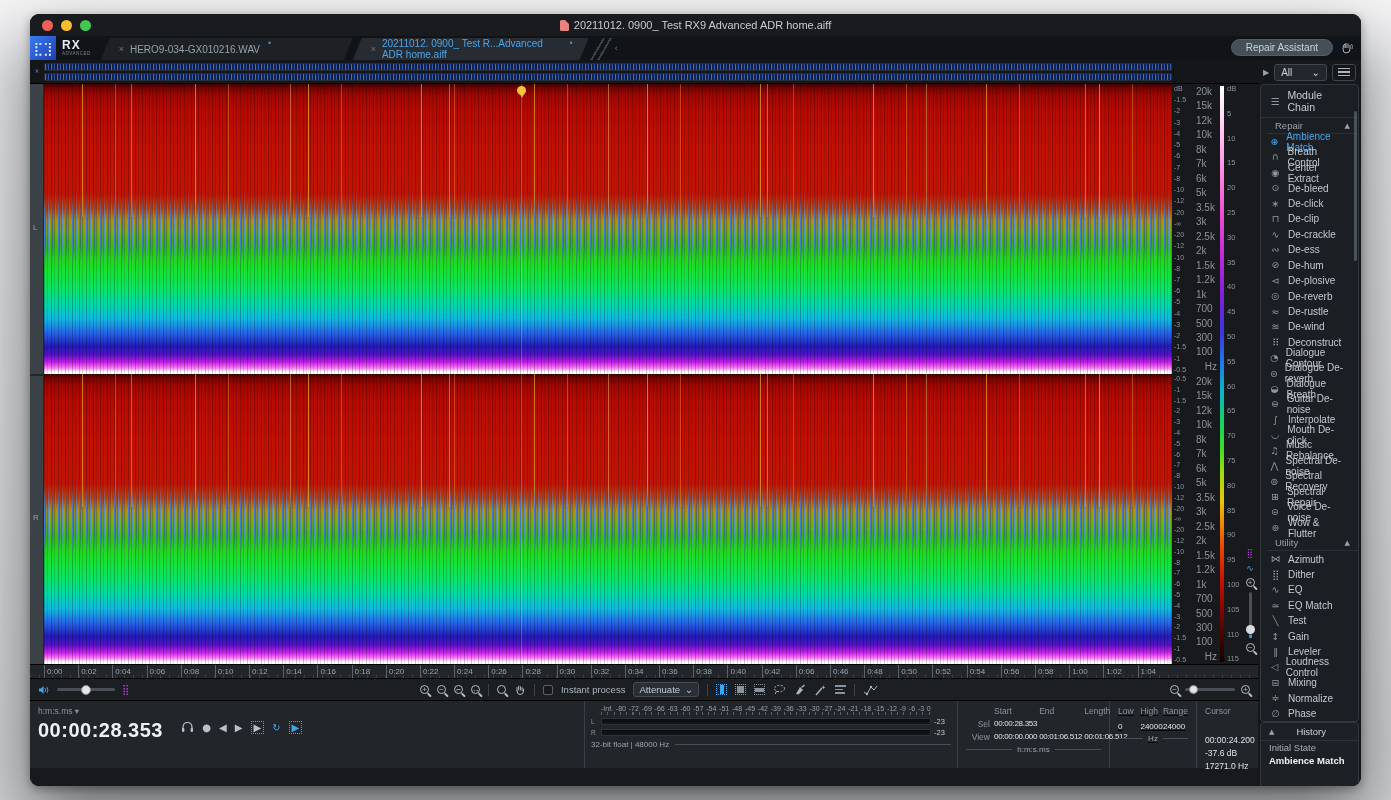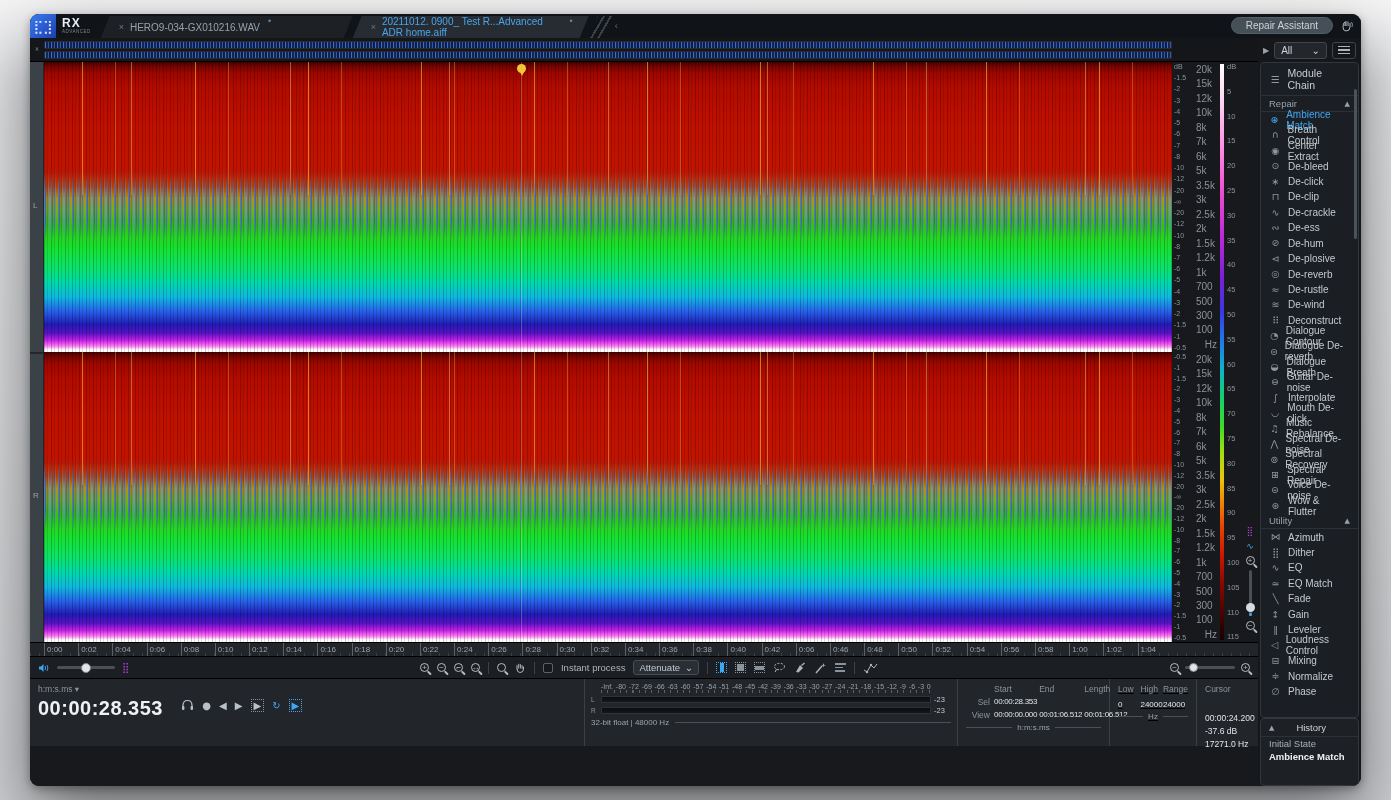--- a/index.html
+++ b/index.html
@@ -166,40 +166,49 @@
 
   
   .sbtop { height:24px; flex:none; display:flex; align-items:center; gap:5px; padding:0 5px; }
   .sbplay { color:#9aa2a9; font-size:8px; }
   .sbselect { flex:1; background:#23272c; border:1px solid #3f464d; border-radius:3px; color:#cdd3d8; font-size:10px; padding:2px 6px; display:flex; justify-content:space-between; align-items:center; }
   .sbburger { width:24px; height:17px; border:1px solid #3f464d; border-radius:3px; display:flex; flex-direction:column; justify-content:center; align-items:center; gap:2px; }
   .sbburger i { width:12px; height:1.5px; background:#aeb6bd; }
   .modpanel { flex:1; margin:0 2px; background:#1b1f24; border:1px solid #31373d; border-radius:4px; overflow:hidden; position:relative; display:flex; flex-direction:column; }
   .mcrow { display:flex; align-items:center; gap:6px; padding:4px 8px; color:#c6cdd3; font-size:10.5px; border-bottom:1px solid #2b3137; }
   .mcrow .ic { color:#8d98a2; width:13px; text-align:center; font-size:10px; }
-  .sech { display:flex; justify-content:space-between; align-items:center; padding:2px 8px; color:#99a2aa; font-size:9.5px; border-bottom:1px solid #2b3137; }
+  .sech { display:flex; justify-content:space-between; align-items:center; padding:2px 8px; color:#99a2aa; font-size:9.5px; border-bottom:1px solid #2b3137;margin-left:6px; }
   .sech .tri { font-size:7px; }
   .modrow { display:flex; align-items:center; gap:6px; padding:0 8px; height:15.45px; color:#c2cad1; font-size:10px; }
   .modrow .ic { color:#8d98a2; width:13px; text-align:center; font-size:9.5px; line-height:1; }
   .modrow.active { color:#41a7f0; }
   .modrow.active .ic { color:#41a7f0; }
   .sbscroll { position:absolute; right:1px; top:26px; width:3px; height:150px; background:#4a525a; border-radius:2px; }
   .histpanel { height:68px; flex:none; margin:0 2px 0; background:#1d2126; border:1px solid #31373d; border-radius:4px; }
   .histhead { display:flex; align-items:center; padding:3px 8px; border-bottom:1px solid #2b3137; color:#cdd3d8; font-size:9.5px; }
   .histhead .tri { font-size:7px; color:#9aa2a9; margin-right:22px; }
   .histitem { padding:1px 8px; font-size:9.5px; color:#a7afb6; }
   .histitem.active { color:#eef2f5; font-weight:700; }
 
   svg { display:block; }
 </style>
 </head>
 <body>
 
 <div class="window">
 
+  <div class="titlebar">
+    <span class="tl r"></span>
+    <span class="tl y"></span>
+    <span class="tl g"></span>
+    <div class="wtitle">
+      <span class="docicon"></span>
+      <span>20211012. 0900_ Test RX9 Advanced ADR home.aiff</span>
+    </div>
+  </div>
 
   <div class="appheader">
     <div class="rxlogo glyph">⣏⣹</div>
     <div class="rxname">
       <b>RX</b>
         <i>ADVANCED</i>
     </div>
     <div class="tab inactive">
       <span class="x">×</span>
       <span>HERO9-034-GX010216.WAV</span>
@@ -788,21 +797,21 @@
           <div class="modrow">
             <span class="ic glyph">∿</span>
             <span>EQ</span>
           </div>
           <div class="modrow">
             <span class="ic glyph">≃</span>
             <span>EQ Match</span>
           </div>
           <div class="modrow">
             <span class="ic glyph">╲</span>
-            <span>Fade</span>
+            <span>Test</span>
           </div>
           <div class="modrow">
             <span class="ic glyph">↕</span>
             <span>Gain</span>
           </div>
           <div class="modrow">
             <span class="ic glyph">‖</span>
             <span>Leveler</span>
           </div>
           <div class="modrow">

